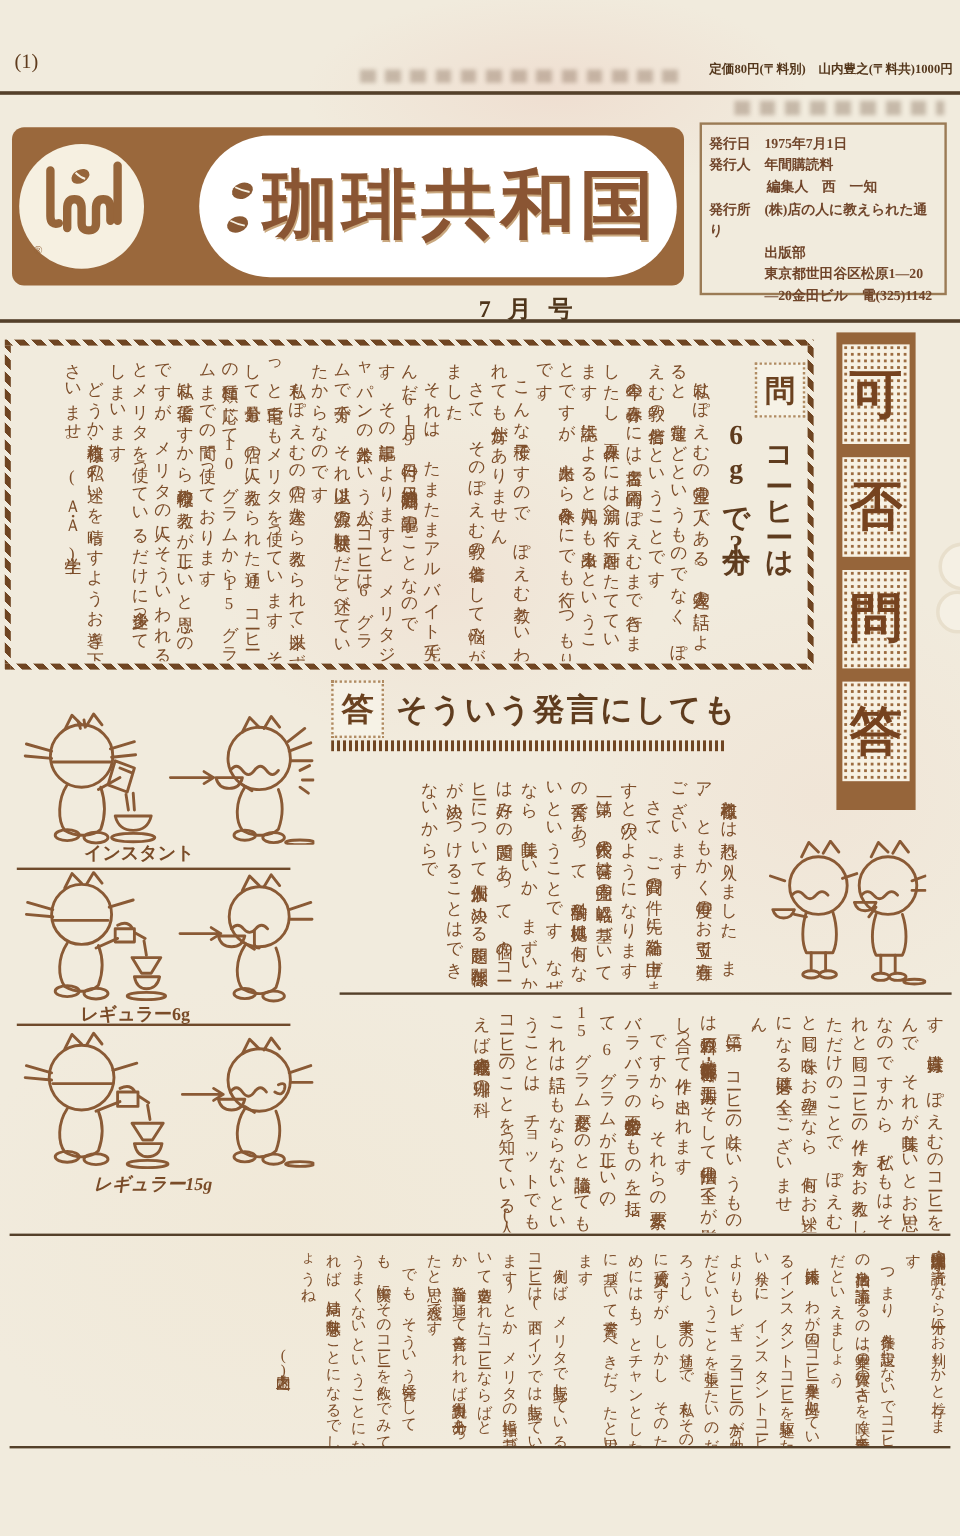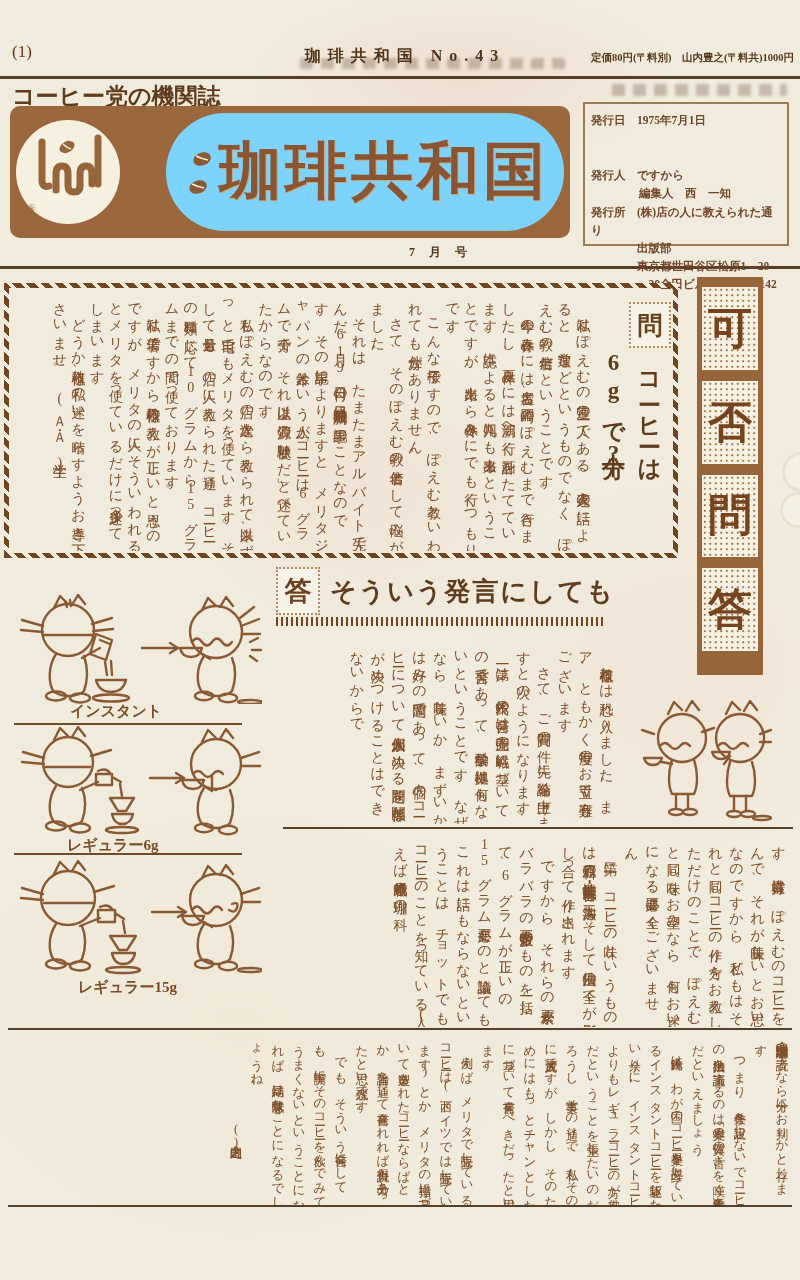--- a/index.html
+++ b/index.html
@@ -36,62 +36,60 @@
   svg.doodle{position:absolute;}
   svg.doodle *{stroke:#8a5a35;stroke-width:2.4;fill:none;stroke-linecap:round;stroke-linejoin:round;}
   .ring{position:absolute;border-radius:50%;border:3px solid #e7ddc9;background:#f7f2e6;opacity:.8;}
 </style>
 </head>
 <body>
 
 <div id="page">
 
   <div style="position:absolute;left:12px;top:42px;font-size:17px;color:#5f3c1e;">(1)</div>
-  <div style="position:absolute;left:240px;top:46px;width:330px;text-align:center;font-size:16px;font-weight:bold;letter-spacing:7px;color:#4f351a;">珈琲共和国 No.43</div>
   <div style="position:absolute;right:6px;top:51px;font-size:10.5px;font-weight:bold;color:#54371c;">定価80円(〒料別)　山内豊之(〒料共)1000円</div>
   <div class="rule" style="left:0;top:76px;width:800px;height:3px;"></div>
 
   <div class="smudge" style="left:300px;top:58px;width:265px;height:11px;"></div>
   <div class="smudge" style="left:612px;top:84px;width:175px;height:12px;"></div>
 
-  <div class="hl" style="position:absolute;left:12px;top:81px;font-size:23px;font-family:'Liberation Sans',sans-serif;">コーヒー党の機関誌</div>
 
   <div style="position:absolute;left:10px;top:106px;width:560px;height:132px;background:#9a683c;border-radius:10px;">
     <div style="position:absolute;left:6px;top:14px;width:104px;height:104px;background:#f6f0e1;border-radius:50%;">
       <svg width="104" height="104" viewBox="0 0 104 104">
         <g stroke="#96653a" stroke-width="7" fill="none" stroke-linecap="round" stroke-linejoin="round">
           <path d="M26,22 v38 q0,8 7,6"></path>
           <path d="M40,70 v-16 q0,-8 6,-8 q6,0 6,8 v12 q0,6 6,6 q6,0 6,-6 v-12 q0,-8 6,-8 q6,0 6,8 v10"></path>
           <path d="M82,18 v46"></path>
         </g>
         <g fill="#96653a">
           <ellipse cx="51" cy="27" rx="8" ry="5.5" transform="rotate(-28 51 27)"></ellipse>
         </g>
         <path d="M47,24 q4,4 8,5" stroke="#f6f0e1" stroke-width="1.6" fill="none"></path>
         <text x="12" y="92" font-size="10" fill="#96653a">®</text>
       </svg>
     </div>
-    <div style="position:absolute;left:156px;top:7px;width:398px;height:118px;background:#7dd3fc;border-radius:60px;">
+    <div style="position:absolute;left:156px;top:7px;width:398px;height:118px;background:#ffffff;border-radius:60px;">
       <svg width="44" height="118" viewBox="0 0 44 118" style="position:absolute;left:8px;top:0;">
         <g fill="#8a5a35">
           <ellipse cx="28" cy="46" rx="9" ry="6.5" transform="rotate(-20 28 46)"></ellipse>
           <ellipse cx="24" cy="74" rx="9" ry="6.5" transform="rotate(-20 24 74)"></ellipse>
         </g>
         <path d="M22,43 q6,3 12,4 M18,71 q6,3 12,4" stroke="#f6f0e1" stroke-width="1.5" fill="none"></path>
       </svg>
       <div style="position:absolute;left:44px;top:16px;width:348px;text-align:center;font-size:62px;font-weight:bold;letter-spacing:4px;color:#8a5533;text-shadow:1px 1px 0 #c9a87f;">珈琲共和国</div>
     </div>
   </div>
 
-  <div style="position:absolute;left:330px;top:244px;width:230px;text-align:center;font-size:12px;font-weight:bold;letter-spacing:14px;color:#4f351a;">7月号</div>
+  <div style="position:absolute;left:330px;top:244px;width:230px;text-align:center;font-size:20px;font-weight:bold;letter-spacing:14px;color:#4f351a;">7月号</div>
   <div class="rule" style="left:0;top:266px;width:800px;height:3px;"></div>
 
   <div style="position:absolute;left:583px;top:102px;width:206px;height:144px;border:2px solid #9b7b55;padding:7px 6px;box-sizing:border-box;font-size:11.5px;line-height:18.2px;color:#70452a;font-weight:bold;">
     <div><span style="display:inline-block;width:46px;">発行日</span><span>1975年7月1日</span></div>
-    <div><span style="display:inline-block;width:46px;margin-top:37px;">発行人</span><span>ですから</span></div>
+    <div><span style="display:inline-block;width:46px;">発行人</span><span>年間購読料</span></div>
     <div><span style="display:inline-block;width:46px;padding-left:48px;">編集人</span><span>西　一知</span></div>
     <div><span style="display:inline-block;width:46px;">発行所</span><span>(株)店の人に教えられた通り</span></div>
     <div><span style="display:inline-block;width:46px;"></span><span>出版部</span></div>
     <div><span style="display:inline-block;width:46px;"></span><span>東京都世田谷区松原1―20</span></div>
     <div><span style="display:inline-block;width:46px;"></span><span>―20金田ビル　電(325)1142</span></div>
   </div>
 
   <div style="position:absolute;left:697px;top:277px;width:66px;height:398px;background:#96653a;box-sizing:border-box;padding:10px 5px 24px;display:flex;flex-direction:column;gap:11px;">
     <div style="flex:1;display:flex;align-items:center;justify-content:center;font-size:44px;font-weight:bold;color:#76431f;background-color:#f7f1e3;background-image:radial-gradient(circle,#9b6a3e 1.1px,transparent 1.3px);background-size:5.5px 5.5px;">可</div>
     <div style="flex:1;display:flex;align-items:center;justify-content:center;font-size:44px;font-weight:bold;color:#76431f;background-color:#f7f1e3;background-image:radial-gradient(circle,#9b6a3e 1.1px,transparent 1.3px);background-size:5.5px 5.5px;">否</div>
@@ -198,21 +196,21 @@
     <circle cx="206" cy="42" r="26"></circle>
     <path d="M182,52 q5,-7 10,0 t10,0 t10,0"></path>
     <path d="M222,46 q7,-3 5,4 q-2,6 -8,2"></path>
     <path d="M231,36 L249,30 M232,44 L250,44"></path>
     <path d="M172,58 q2,9 11,9 q9,0 11,-9 z M194,64 l8,5"></path>
     <path d="M194,66 C186,78 186,94 192,102 C202,108 214,107 220,101 C224,90 224,78 220,68"></path>
     <ellipse cx="194" cy="106" rx="9" ry="4.2"></ellipse>
     <ellipse cx="218" cy="108" rx="9" ry="4.2"></ellipse>
     <ellipse cx="240" cy="112" rx="12" ry="2"></ellipse>
   </svg>
-  <div class="caption" style="left:78px;top:978px;width:150px;">レギュラー15g</div>
+  <div class="caption" style="left:78px;top:978px;width:150px;font-style:italic;">レギュラー15g</div>
 
   <svg class="doodle" style="left:638px;top:700px;" width="134" height="124" viewBox="0 0 134 124">
     <path d="M30,14 L36,2 L44,10 M48,11 L54,1 L61,10"></path>
     <circle cx="44" cy="38" r="24"></circle>
     <path d="M22,46 q5,-6 10,0 t10,0 t10,0"></path>
     <path d="M16,34 L4,30 M64,32 L76,28"></path>
     <path d="M6,58 q2,7 9,7 q7,0 9,-7 z M24,62 l10,2"></path>
     <path d="M34,60 C30,72 30,86 34,94 h22 C60,86 60,72 56,60"></path>
     <path d="M38,94 v14 M50,94 v14"></path>
     <ellipse cx="38" cy="112" rx="7" ry="3"></ellipse>

